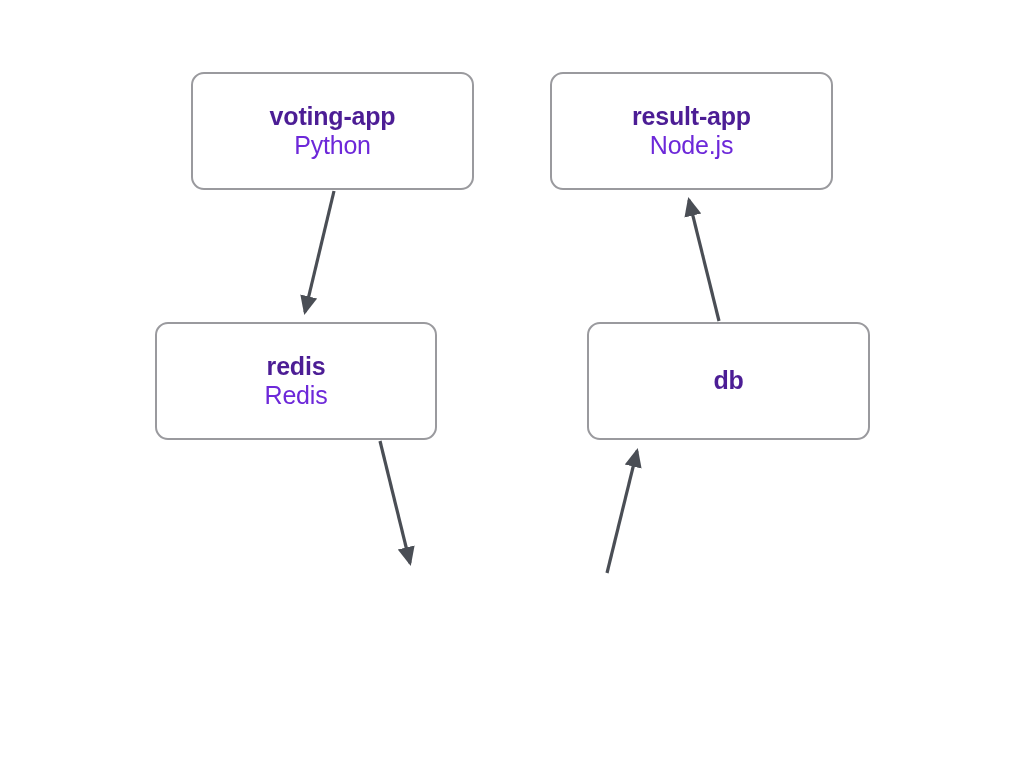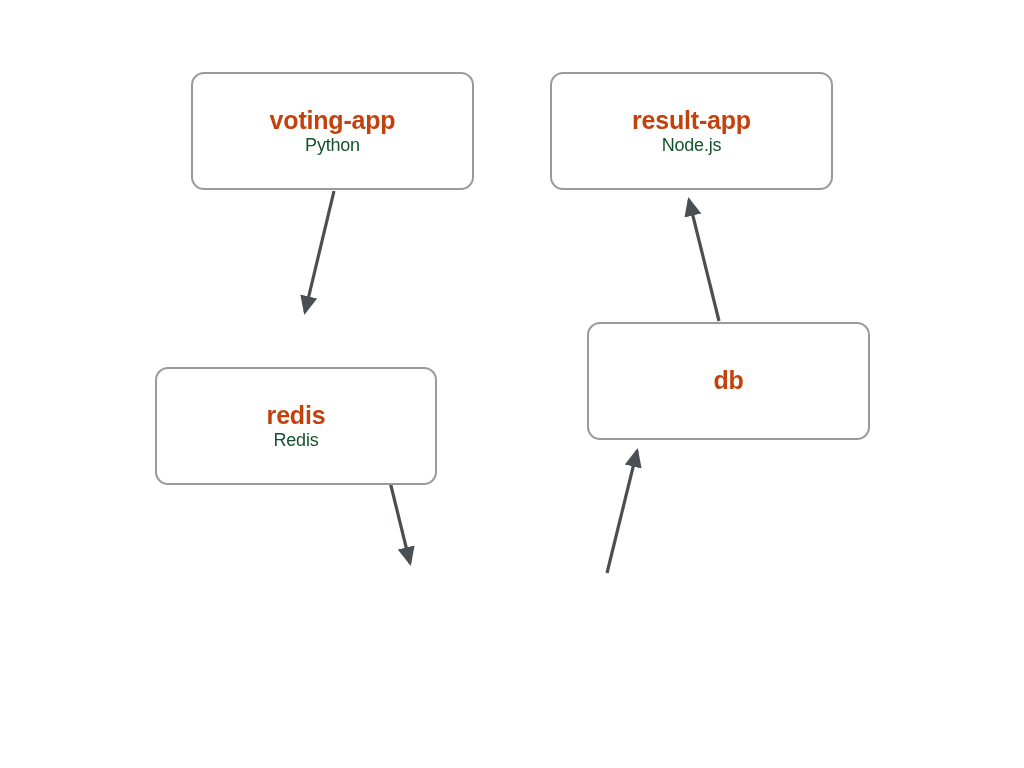--- a/index.html
+++ b/index.html
@@ -35,28 +35,28 @@
     border-radius: 13px;
     display: flex;
     flex-direction: column;
     align-items: center;
     justify-content: center;
     z-index: 2;
   }
   .node-title {
     font-size: 25px;
     font-weight: bold;
-    color: #c2410c;
+    color: #4c1d95;
     line-height: 1.18;
     letter-spacing: -0.2px;
   }
   .node-subtitle {
-    font-size: 18px;
+    font-size: 25px;
     font-weight: normal;
-    color: #14532d;
+    color: #6d28d9;
     line-height: 1.18;
     letter-spacing: -0.2px;
   }
 </style>
 </head>
 <body>
 
 <div id="canvas">
 
   <svg id="edge-layer" width="1024" height="768" viewBox="0 0 1024 768">
@@ -78,21 +78,21 @@
   <div class="node" style="left:191px; top:72px; width:283px; height:118px;">
     <div class="node-title">voting-app</div>
     <div class="node-subtitle">Python</div>
   </div>
 
   <div class="node" style="left:550px; top:72px; width:283px; height:118px;">
     <div class="node-title">result-app</div>
     <div class="node-subtitle">Node.js</div>
   </div>
 
-  <div class="node" style="left:155px; top:322px; width:282px; height:118px;margin-top:45px;">
+  <div class="node" style="left:155px; top:322px; width:282px; height:118px;">
     <div class="node-title">redis</div>
     <div class="node-subtitle">Redis</div>
   </div>
 
   <div class="node" style="left:587px; top:322px; width:283px; height:118px;">
     <div class="node-title">db</div>
   </div>
 
 
 </div>

